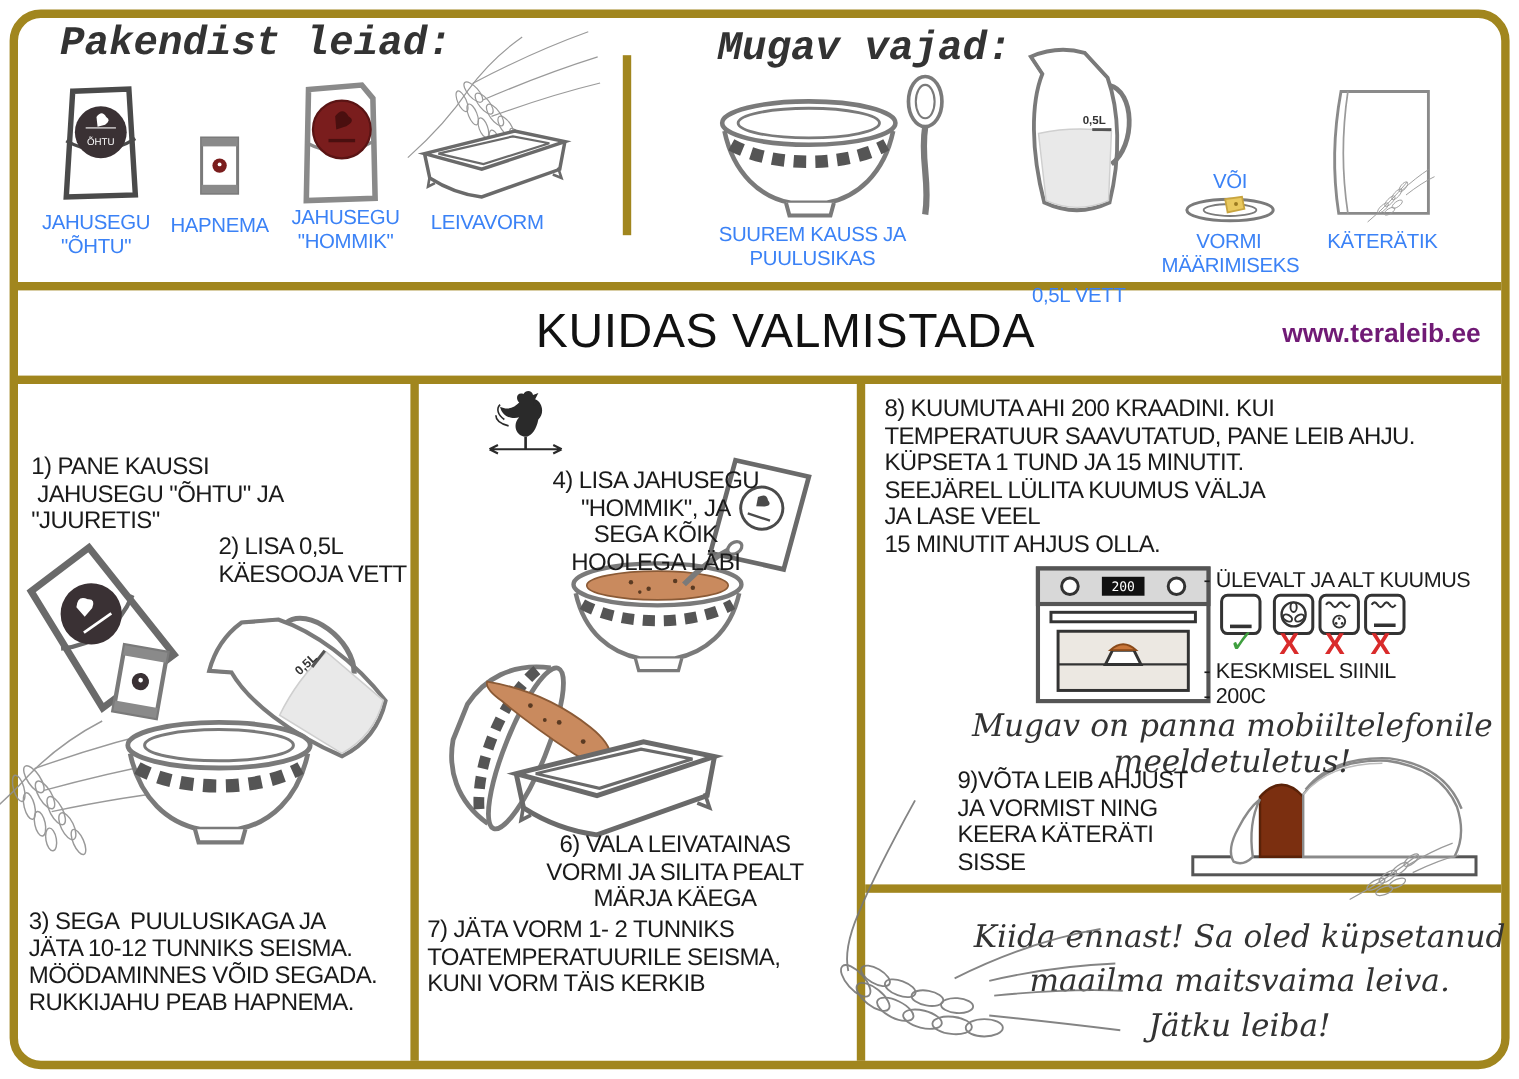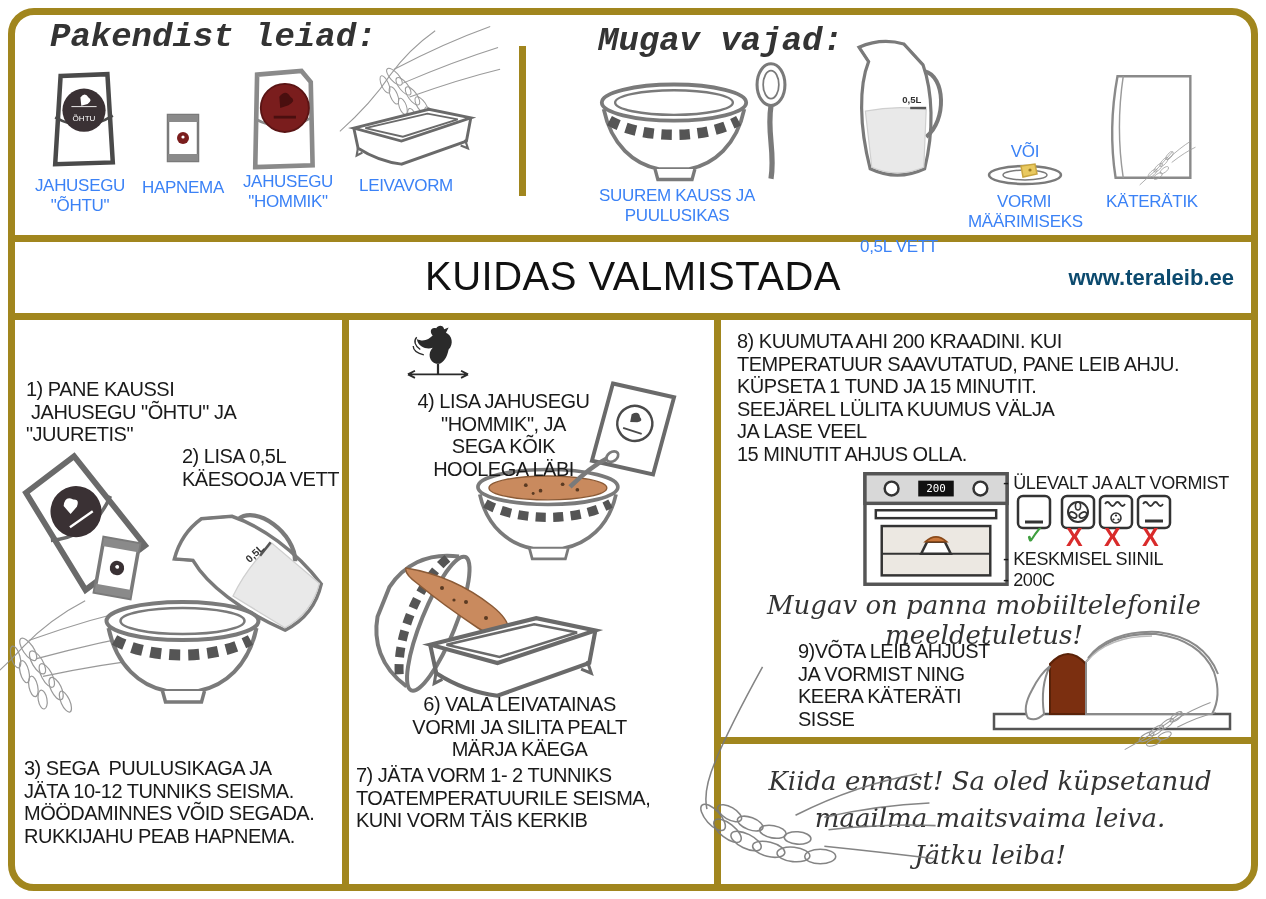--- a/index.html
+++ b/index.html
@@ -3,26 +3,26 @@
 <meta charset="utf-8">
 <style>
   html,body{margin:0;padding:0;background:#ffffff;}
   #poster{position:relative;width:1266px;height:899px;background:#fff;overflow:hidden;
           font-family:"Liberation Sans",sans-serif;color:#1c1c1c;}
   .abs{position:absolute;}
   .gold{background:#a1861e;}
   .frame{left:8px;top:8px;right:8px;bottom:8px;border:7px solid #a1861e;border-radius:26px;z-index:1;}
   .line{z-index:1;}
   .txt{font-size:20px;line-height:1.13;letter-spacing:-0.5px;white-space:pre-wrap;color:#1a1a1a;z-index:3;}
-  .c{text-align:center;}
+  .c{text-align:center;padding-left:43px;}
   .lbl{font-size:17px;line-height:1.15;letter-spacing:-0.3px;white-space:pre-wrap;text-align:center;color:#3b82f6;z-index:3;}
   .script{font-family:"DejaVu Serif",serif;font-style:italic;color:#333;z-index:3;}
   .heading{font-size:34px;font-weight:bold;font-family:Liberation Mono, monospace;}
   .title{font-size:40px;letter-spacing:0.5px;color:#111;}
-  .site{font-size:22px;font-weight:bold;color:#0c4a6e;}
+  .site{font-size:22px;font-weight:bold;color:#701a75;}
   .note{font-size:18px;letter-spacing:-0.4px;white-space:pre;z-index:3;}
   .check{font-family:"DejaVu Sans",sans-serif;font-size:26px;font-weight:bold;color:#3f9f3f;z-index:3;}
   .cross{font-size:25px;font-weight:bold;color:#d92b2b;z-index:3;}
   svg.ill{z-index:2;overflow:visible;}
   .deco{z-index:2;opacity:.9;}
 </style>
 </head>
 <body>
 
 <div id="poster">
@@ -297,21 +297,21 @@
     <circle cx="120" cy="18" r="7" fill="#fff" stroke="#333" stroke-width="2.5"></circle>
     <rect x="57" y="10" width="36" height="16" fill="#111"></rect>
     <text x="75" y="22" text-anchor="middle" font-size="11" fill="#fff" font-family="DejaVu Sans Mono,monospace">200</text>
     <rect x="14" y="40" width="122" height="8" fill="#fff" stroke="#333" stroke-width="2.5"></rect>
     <rect x="20" y="56" width="110" height="50" fill="#ece8e2" stroke="#333" stroke-width="2.5"></rect>
     <line x1="20" y1="84" x2="130" y2="84" stroke="#333" stroke-width="2"></line>
     <path d="M60 84 L90 84 L84 72 L66 72 Z" fill="#fff" stroke="#333" stroke-width="2.5"></path>
     <path d="M64 72 Q75 62 86 72 Z" fill="#c9763a" stroke="#8a4a1a" stroke-width="1.5"></path>
   </svg>
 
-  <div class="abs note" style="left:1003px;top:473px;">- ÜLEVALT JA ALT VORMIST</div>
+  <div class="abs note" style="left:1003px;top:473px;">- ÜLEVALT JA ALT KUUMUS</div>
 
   <svg class="abs ill" style="left:1016px;top:494px;" width="36" height="36" viewBox="0 0 36 36">
     <rect x="2" y="2" width="32" height="32" rx="5" fill="#fff" stroke="#333" stroke-width="2.5"></rect>
     <line x1="9" y1="28" x2="27" y2="28" stroke="#333" stroke-width="3"></line>
   </svg>
   <svg class="abs ill" style="left:1060px;top:494px;" width="36" height="36" viewBox="0 0 36 36">
     <rect x="2" y="2" width="32" height="32" rx="5" fill="#fff" stroke="#333" stroke-width="2.5"></rect>
     <circle cx="18" cy="18" r="10" fill="none" stroke="#333" stroke-width="2"></circle>
     <ellipse cx="18" cy="12" rx="2.6" ry="4" fill="none" stroke="#333" stroke-width="1.6"></ellipse>
     <ellipse cx="13" cy="21" rx="2.6" ry="4" fill="none" stroke="#333" stroke-width="1.6" transform="rotate(120 13 21)"></ellipse>

